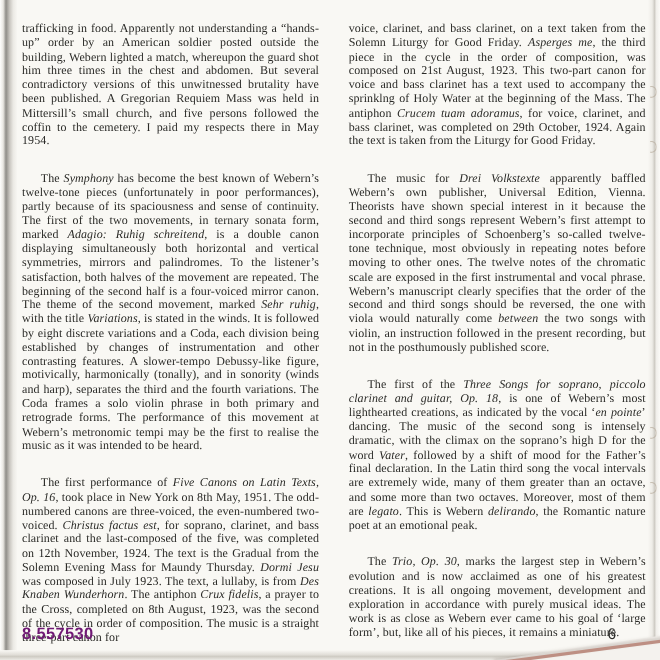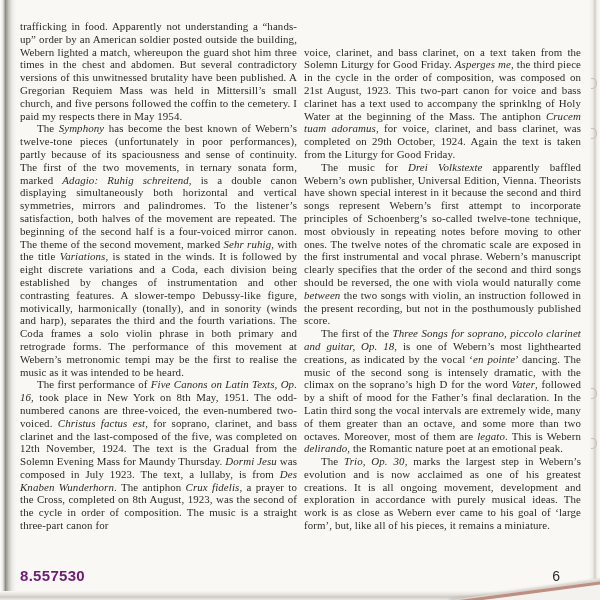--- a/index.html
+++ b/index.html
@@ -40,32 +40,32 @@
     width: 156px; height: 3px;
     background: #bd8f83;
     transform: rotate(-7.5deg);
     transform-origin: right bottom;
     border-radius: 2px;
     box-shadow: 0 -2px 3px rgba(90, 70, 60, 0.25);
   }
   
   .content {
     position: absolute; left: 20px; top: 20px; width: 567px;
-    display: flex; gap: 7px; align-items: flex-end;
+    display: flex; gap: 27px;
   }
   .col { width: 277px; }
   .col p {
     margin: 0;
     font-size: 10.9px;
     line-height: 12.8px;
     text-align: justify;
     color: #2a2a27;
     letter-spacing: 0.1px;
   }
-  .col p.indent { text-indent: 17px; }
+  .col p.indent { text-indent: 17px; margin-top: 21px; }
   .footer {
     position: absolute; left: 20px; right: 14px; bottom: 12px;
     display: flex; justify-content: space-between; align-items: baseline;
     font-family: "Liberation Sans", sans-serif;
   }
   .catalog { font-weight: bold; font-size: 15px; color: #701a75; letter-spacing: 0.3px; }
   .pagenum { font-size: 14px; color: #2b2b29; margin-right: 26px; margin-bottom: 4px; }
 </style>
 </head>
 <body>

